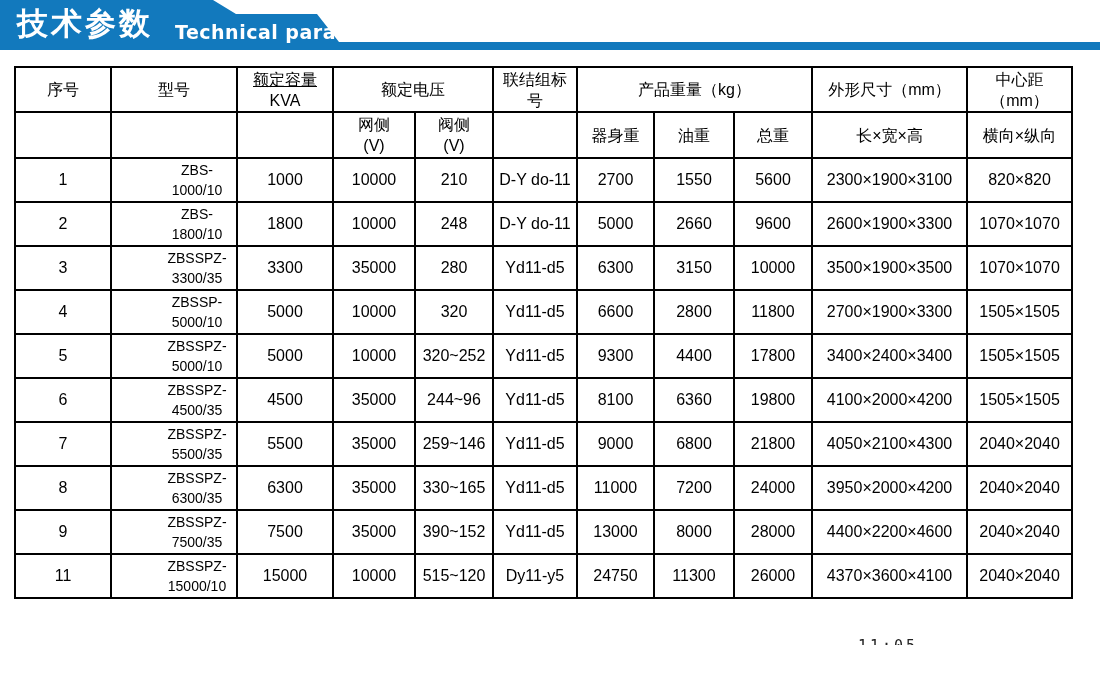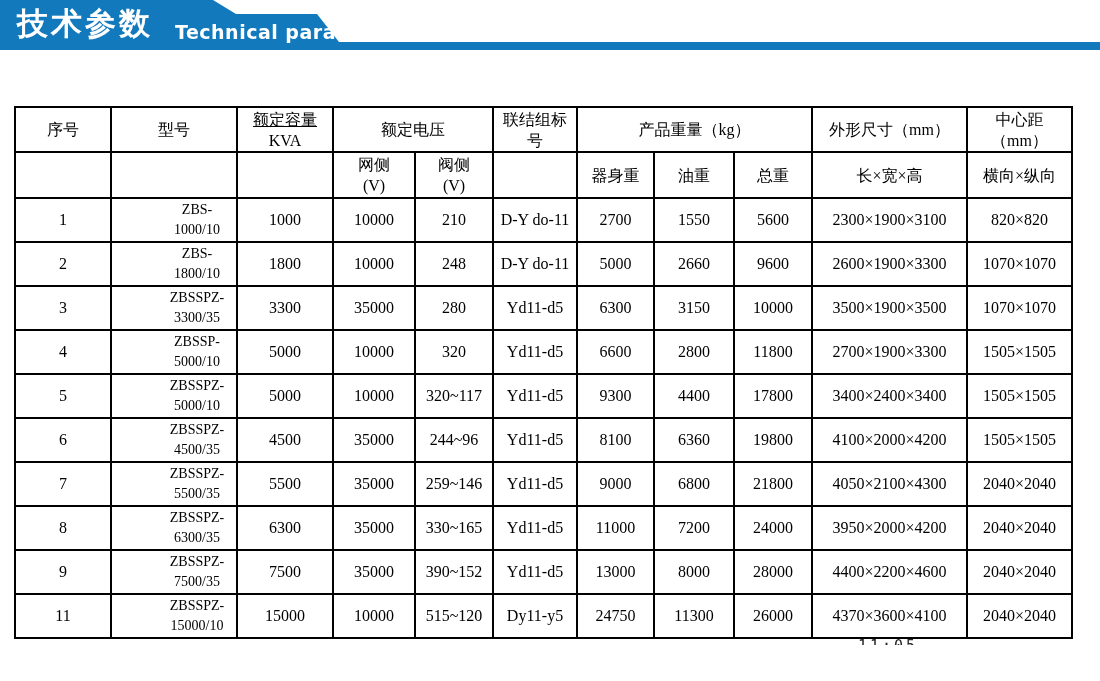--- a/index.html
+++ b/index.html
@@ -26,23 +26,22 @@
     color: #ffffff; font-size: 19px; font-weight: bold;
     letter-spacing: 0.5px; line-height: 18px; white-space: nowrap;
   }
 
   
   .spec-table-wrap { position: absolute; left: 14px; top: 66px; }
   table.spec {
     border-collapse: collapse;
     table-layout: fixed;
     width: 1057px;
-    font-family: Liberation Serif, serif;
+    font-family: Liberation Sans, sans-serif;
     color: #000000;
-    margin-top: 40px;
   }
   table.spec th, table.spec td {
     border: 2px solid #000000;
     text-align: center;
     vertical-align: middle;
     padding: 0 2px;
     overflow: hidden;
   }
   table.spec thead th {
     font-weight: normal;
@@ -174,21 +173,21 @@
     <td>11800</td>
     <td>2700×1900×3300</td>
     <td>1505×1505</td>
   </tr>
 
   <tr>
     <td>5</td>
     <td class="model">ZBSSPZ-5000/10</td>
     <td>5000</td>
     <td>10000</td>
-    <td>320~117</td>
+    <td>320~252</td>
     <td>Yd11-d5</td>
     <td>9300</td>
     <td>4400</td>
     <td>17800</td>
     <td>3400×2400×3400</td>
     <td>1505×1505</td>
   </tr>
 
   <tr>
     <td>6</td>

